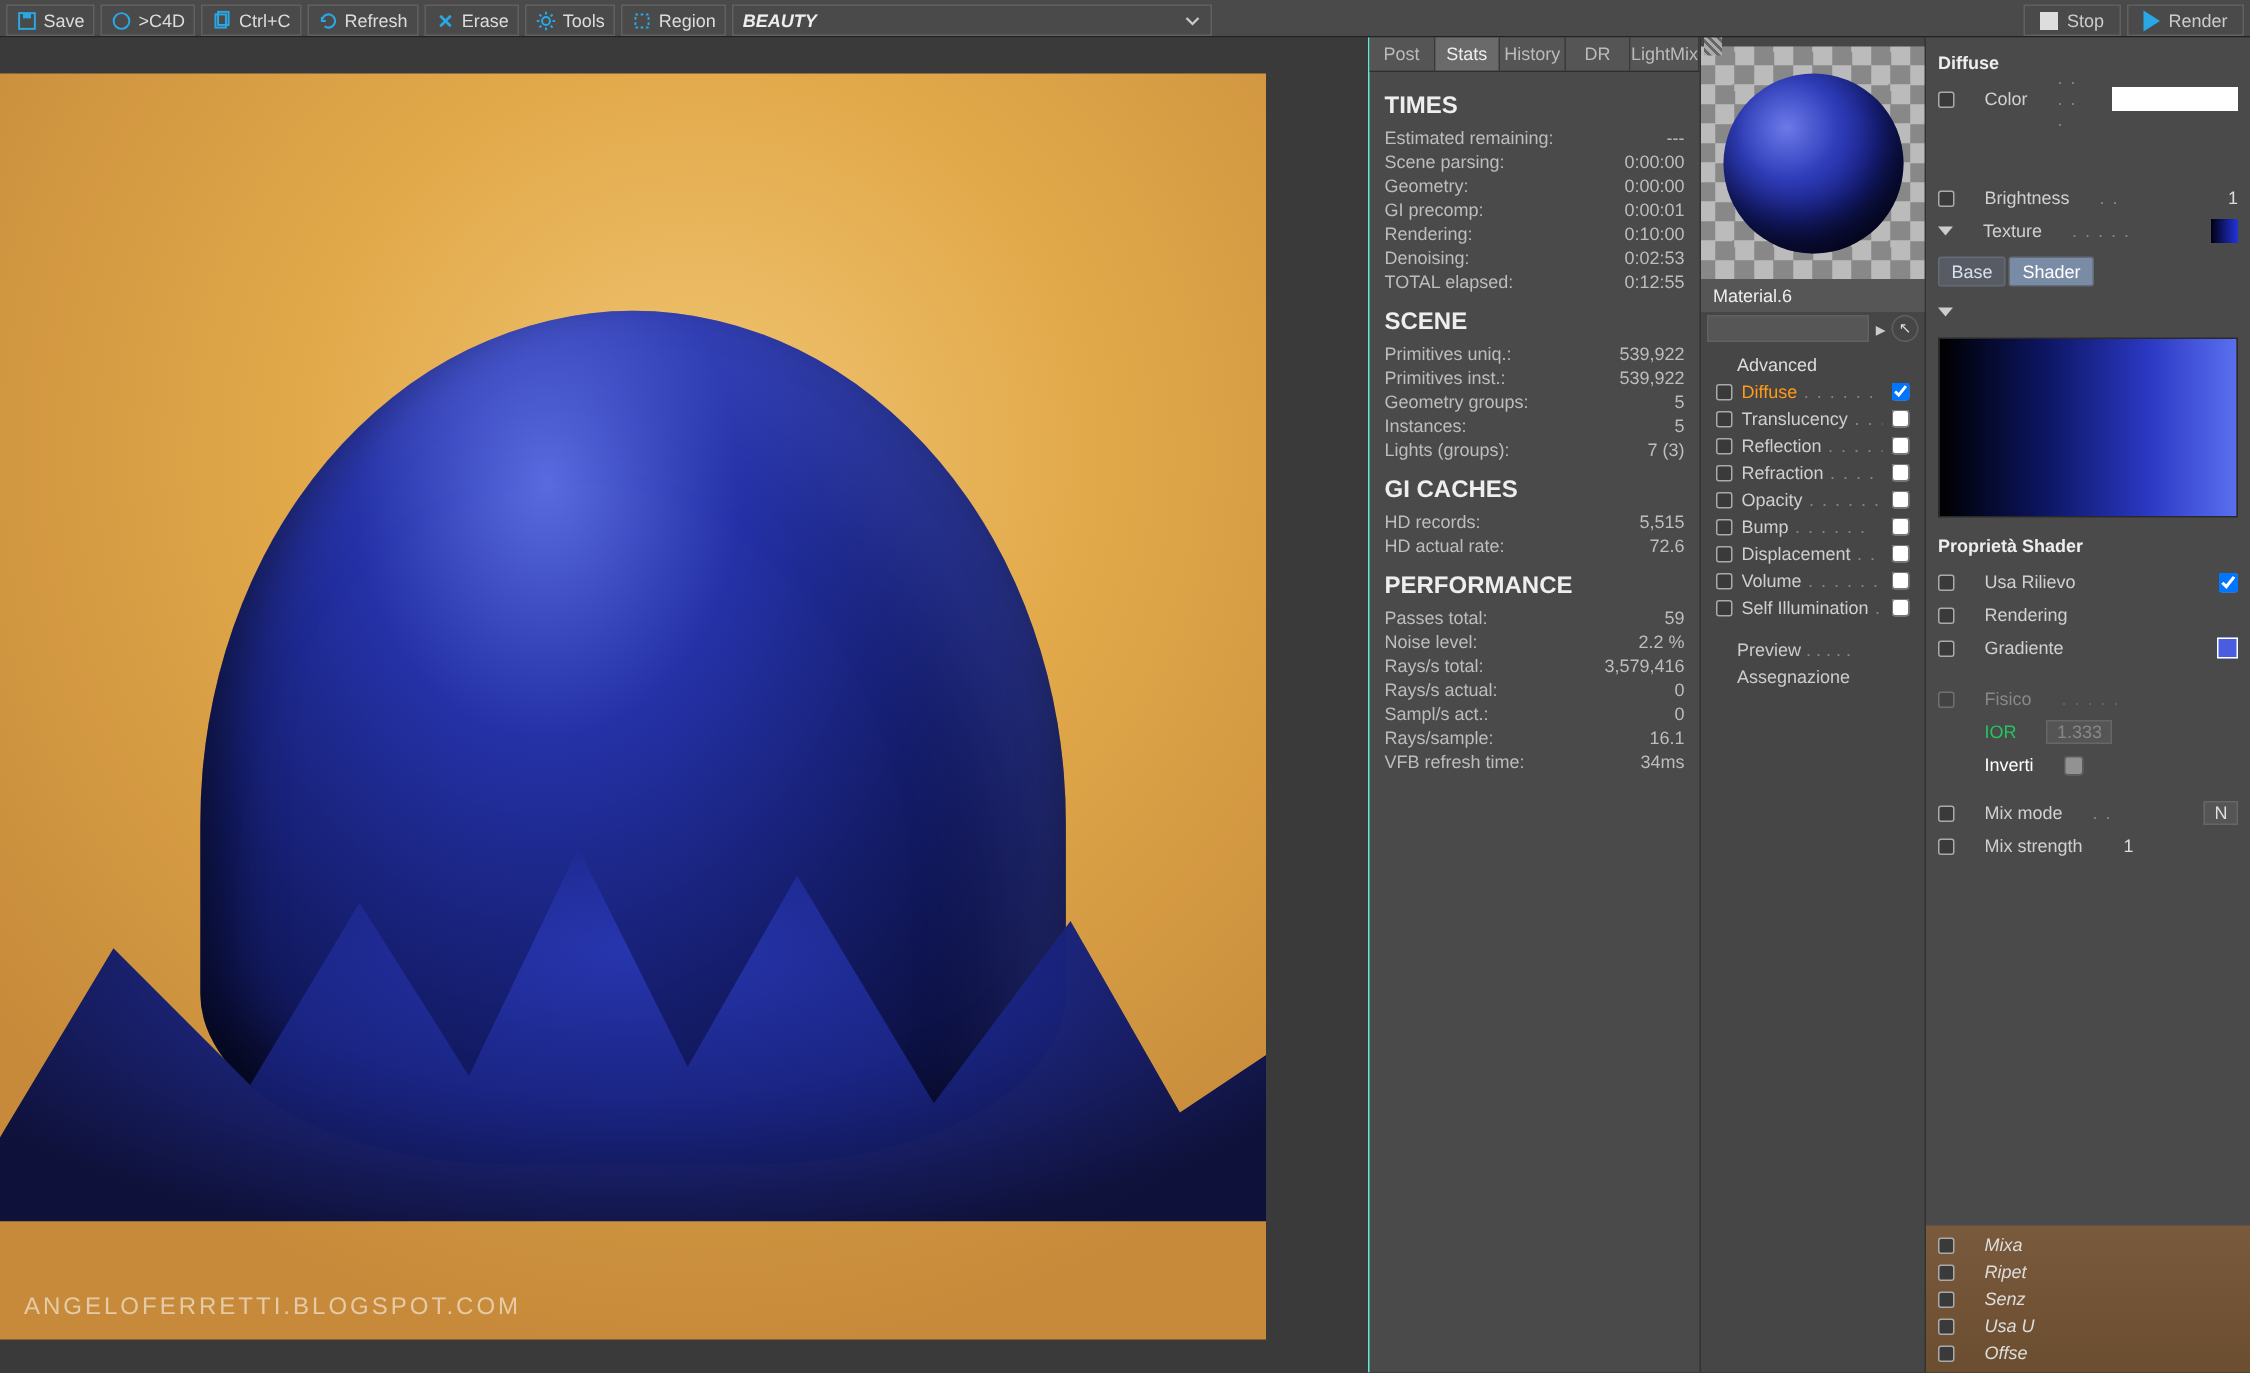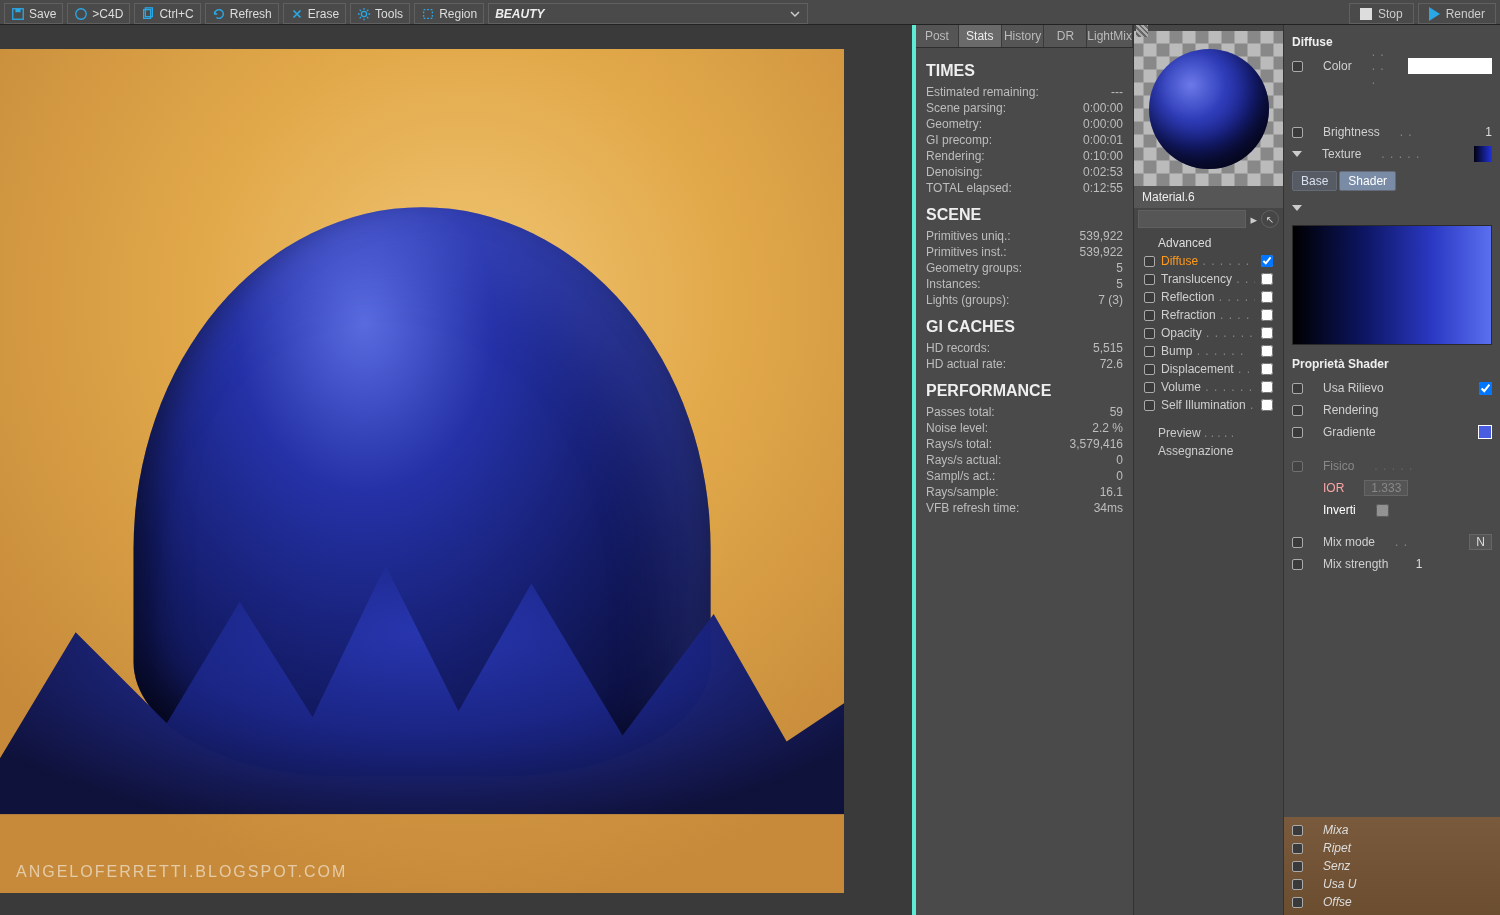--- a/index.html
+++ b/index.html
@@ -16,21 +16,21 @@
   .stopbtn .sq { width: 12px; height: 12px; background: #ddd; }
   .renderbtn .tri { width: 0; height: 0; border-left: 11px solid #2aa8e6; border-top: 7px solid transparent; border-bottom: 7px solid transparent; }
   .body { flex: 1; display: flex; min-height: 0; }
   .viewport { flex: 1; background: #3a3a3a; display: flex; align-items: flex-start; justify-content: flex-start; padding: 24px 0 0 0; position: relative; }
   .render-img { width: 844px; height: 844px; position: relative; background: radial-gradient(circle at 55% 30%, #f0c573 0%, #e2a94a 35%, #c68a3a 80%); overflow: hidden; }
   .cloth { position: absolute; left: 50%; top: 52%; transform: translate(-50%,-55%); width: 90%; height: 90%; }
   .cloth-dome { position: absolute; left: 50%; top: 18%; transform: translateX(-50%); width: 76%; height: 75%; border-radius: 50% 50% 36% 36% / 60% 60% 20% 20%; background: radial-gradient(ellipse at 40% 20%, #5a6be0 0%, #2532a8 26%, #151e6e 55%, #0c1040 80%, #060826 100%); box-shadow: inset 14px -25px 40px rgba(0,0,0,.6), inset -40px 50px 60px rgba(90,107,224,.25); }
   .cloth-drape { position: absolute; left: 50%; bottom: 2%; transform: translateX(-50%); width: 120%; height: 40%; background: radial-gradient(ellipse at 50% 40%, #2836b0 0%, #1a2584 40%, #0b0f3a 80%); clip-path: polygon(4% 80%, 12% 40%, 22% 70%, 30% 30%, 38% 68%, 46% 18%, 54% 66%, 62% 24%, 72% 74%, 82% 34%, 90% 76%, 98% 60%, 100% 100%, 0 100%); opacity: .98; }
   .watermark { position: absolute; left: 16px; bottom: 12px; color: rgba(255,255,255,.55); letter-spacing: 2px; font-size: 16px; font-weight: 500; }
 
-  .vfb-panel { width: 222px; background: #4a4a4a; border-left: 4px solid #5eead4; border-right: 1px solid #333; display: flex; flex-direction: column; font-size: 12px; }
+  .vfb-panel { width: 222px; background: #4a4a4a; border-left: 1px solid #5eead4; border-right: 1px solid #333; display: flex; flex-direction: column; font-size: 12px; }
   .vfb-tabs { display: flex; border-bottom: 1px solid #2e2e2e; }
   .vfb-tab { flex: 1; text-align: center; padding: 4px 0; background: #555; border-right: 1px solid #3a3a3a; color: #bbb; cursor: pointer; }
   .vfb-tab.active { background: #6a6a6a; color: #eee; }
   .vfb-body { padding: 8px 10px; overflow-y: auto; }
   .sect { margin-bottom: 10px; }
   .sect-h { font-weight: bold; color: #eee; margin: 6px 0 4px; font-size: 16px; }
   .row { display: flex; justify-content: space-between; padding: 1px 0; color: #bdbdbd; }
   .row .k { white-space: nowrap; }
   .row .v { text-align: right; margin-left: auto; color: #bdbdbd; }
 
@@ -397,21 +397,21 @@
             <span style="width:14px;height:14px;background:#4a5de0;border:1px solid #fff"></span>
           </div>
         <div style="height:8px"></div>
         <div class="prop-row">
             <span class="radio" style="opacity:.4"></span>
             <span class="lbl" style="color:#888">Fisico</span>
             <span class="dots" style="color:#666">. . . . .</span>
           </div>
         <div class="prop-row">
             <span style="width:11px"></span>
-            <span class="lbl" style="color:#fca5a5">IOR</span>
+            <span class="lbl" style="color:#22c55e">IOR</span>
             <span class="num-box" style="color:#888">1.333</span>
           </div>
         <div class="prop-row">
             <span style="width:11px"></span>
             <span class="lbl" style="color:#ffffff">Inverti</span>
             <input type="checkbox" style="opacity: 0.4;">
           </div>
         <div style="height:6px"></div>
         <div class="prop-row">
             <span class="radio"></span>

